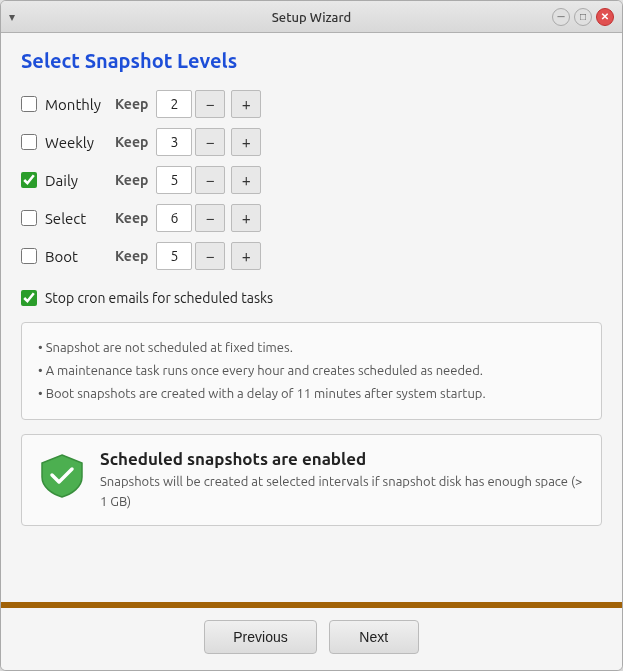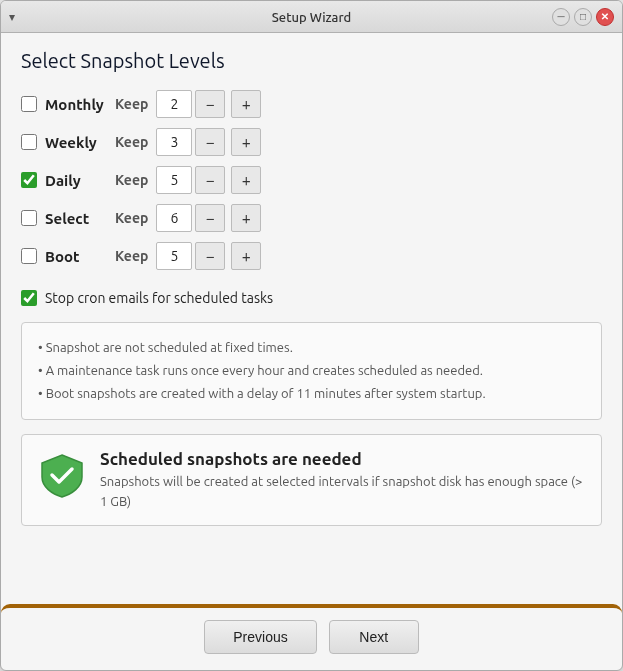--- a/index.html
+++ b/index.html
@@ -77,39 +77,39 @@
     }
     .content {
       padding: 16px 20px;
       flex: 1;
       display: flex;
       flex-direction: column;
       overflow-y: auto;
     }
     .page-title {
       font-size: 20px;
-      font-weight: normal;
-      color: #0f172a;
+      font-weight: bold;
+      color: #1d4ed8;
       margin-bottom: 18px;
     }
     .snapshot-row {
       display: flex;
       align-items: center;
       margin-bottom: 10px;
     }
     .snapshot-row input[type="checkbox"] {
       width: 16px;
       height: 16px;
       margin-right: 8px;
       cursor: pointer;
       accent-color: #2a9d2a;
     }
     .snapshot-label {
       width: 70px;
-      font-weight: bold;
+      font-weight: normal;
       color: #222;
       font-size: 15px;
     }
     .keep-label {
       color: #555;
       margin-right: 8px;
       font-size: 14px;
       font-weight: bold;
     }
     .stepper {
@@ -203,24 +203,23 @@
     .status-desc {
       font-size: 13px;
       color: #555;
       line-height: 1.5;
     }
     .footer {
       display: flex;
       justify-content: center;
       gap: 12px;
       padding: 12px 20px 16px;
-      border-top: 4px solid #a16207;
+      border-top: 6px solid #a16207;
       background: #f5f5f5;
       flex-shrink: 0;
-      border-radius: 9px;
     }
     .footer-btn {
       padding: 8px 28px;
       font-size: 14px;
       border: 1px solid #bbb;
       border-radius: 4px;
       background: linear-gradient(to bottom, #f0f0f0, #dcdcdc);
       color: #222;
       cursor: pointer;
       min-width: 90px;
@@ -309,21 +308,21 @@
         <p>• A maintenance task runs once every hour and creates scheduled as needed.</p>
         <p>• Boot snapshots are created with a delay of 11 minutes after system startup.</p>
       </div>
 
     <div class="status-box">
       <svg class="shield-icon" viewBox="0 0 48 48" xmlns="http://www.w3.org/2000/svg">
         <path d="M24 4 L44 12 L44 26 C44 36 34 43 24 46 C14 43 4 36 4 26 L4 12 Z" fill="#4caf50" stroke="#388e3c" stroke-width="1.5"></path>
         <path d="M14 24 L21 31 L34 18" stroke="white" stroke-width="3.5" fill="none" stroke-linecap="round" stroke-linejoin="round"></path>
       </svg>
       <div class="status-text-block">
-        <span class="status-title">Scheduled snapshots are needed</span>
+        <span class="status-title">Scheduled snapshots are enabled</span>
         <span class="status-desc">Snapshots will be created at selected intervals if snapshot disk has enough space (&gt; 1 GB)</span>
       </div>
     </div>
   </div>
 
   <div class="footer">
     <button class="footer-btn">Previous</button>
     <button class="footer-btn">Next</button>
   </div>
 

